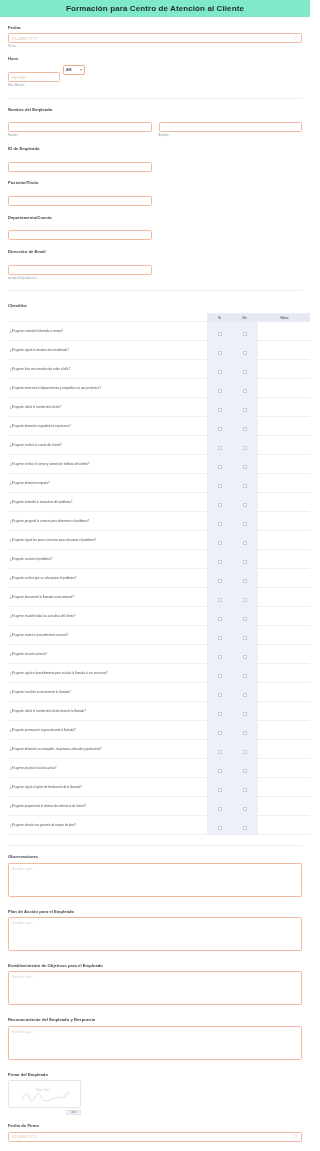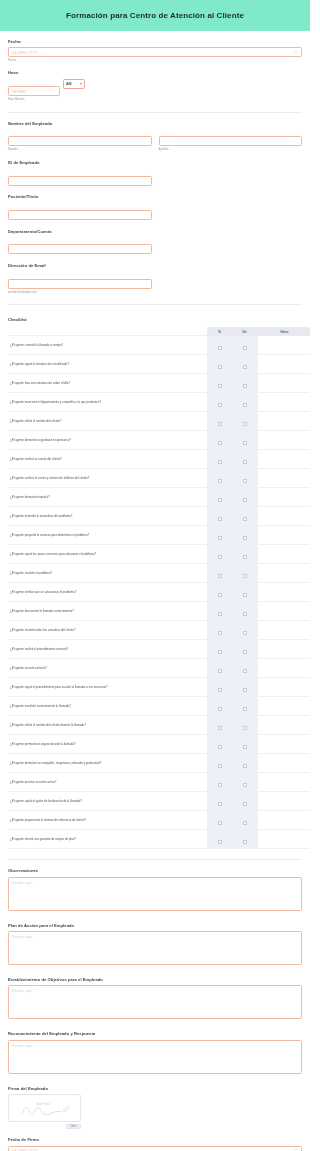--- a/index.html
+++ b/index.html
@@ -9,21 +9,21 @@
     font-family: "Liberation Sans", sans-serif;
     background: #ffffff;
     color: #32373c;
     -webkit-font-smoothing: antialiased;
   }
   .page { width:310px; background:#fff; }
 
   
   .form-header {
     background:#7fe9c9;
-    height:31px;
+    height:17px;
     display:flex;
     align-items:center;
     justify-content:center;
   }
   .form-header .title {
     font-size:8px;
     font-weight:600;
     color:#1f2a30;
     letter-spacing:.1px;
   }

